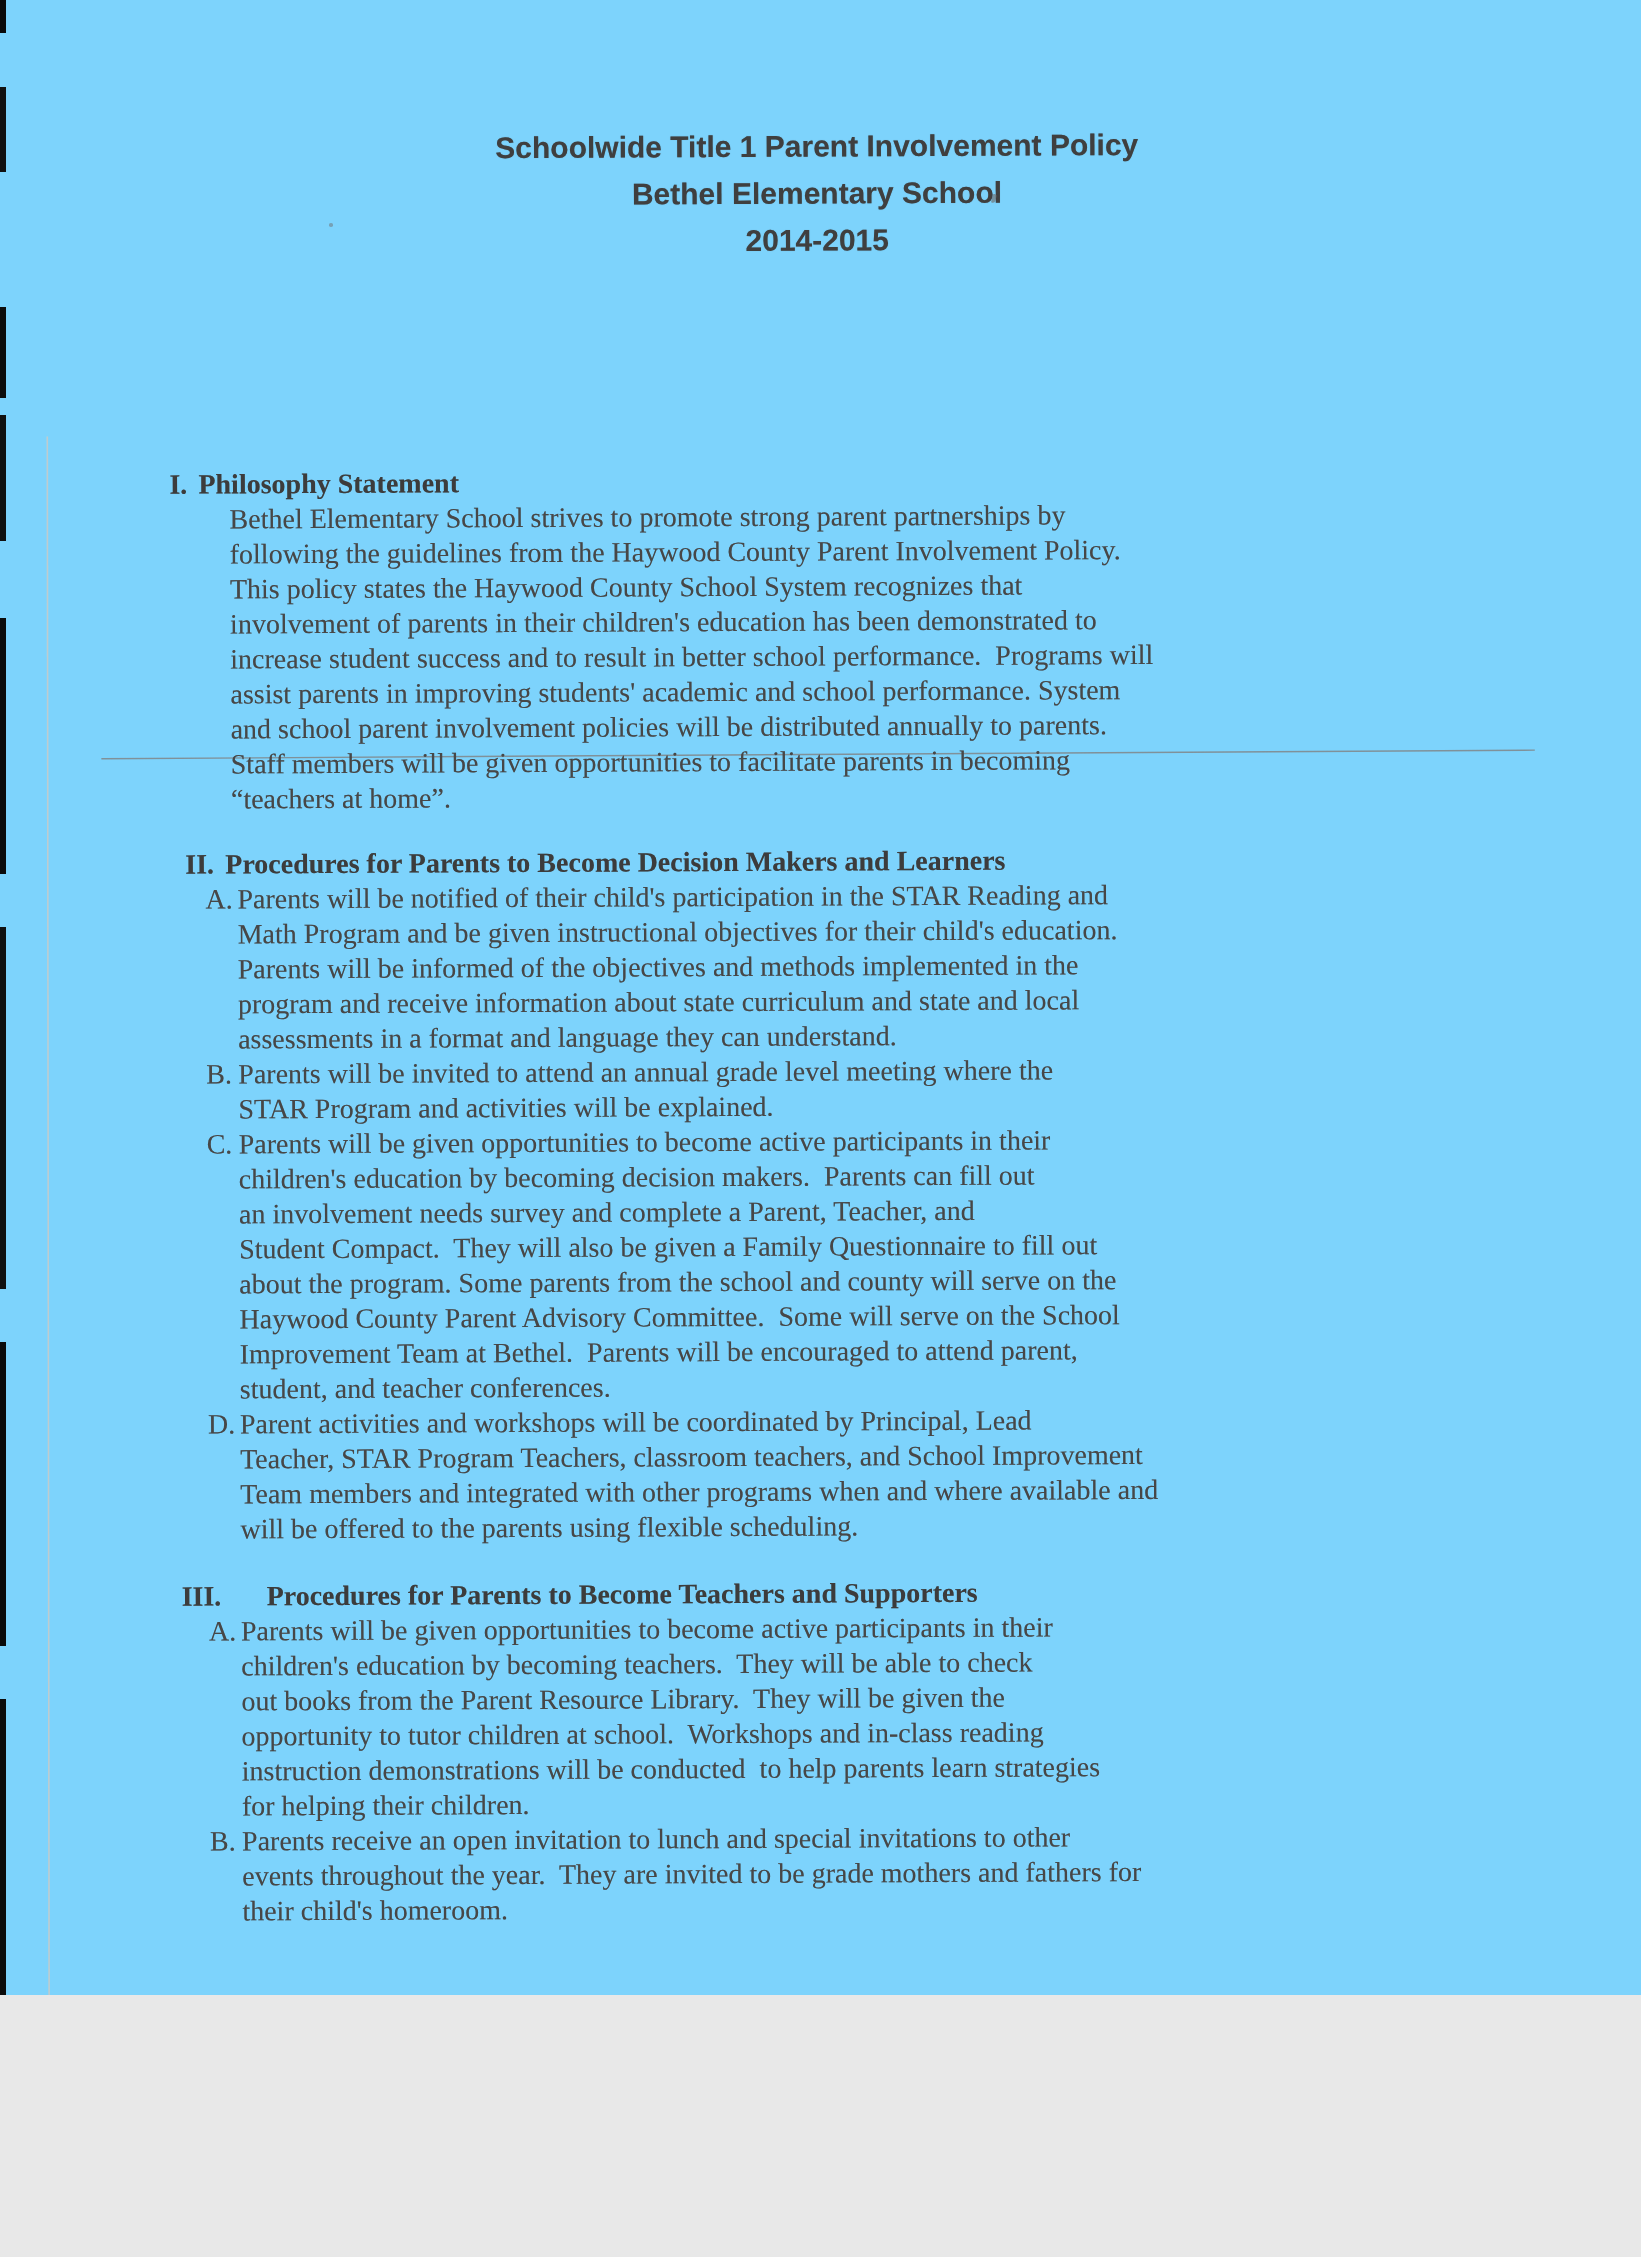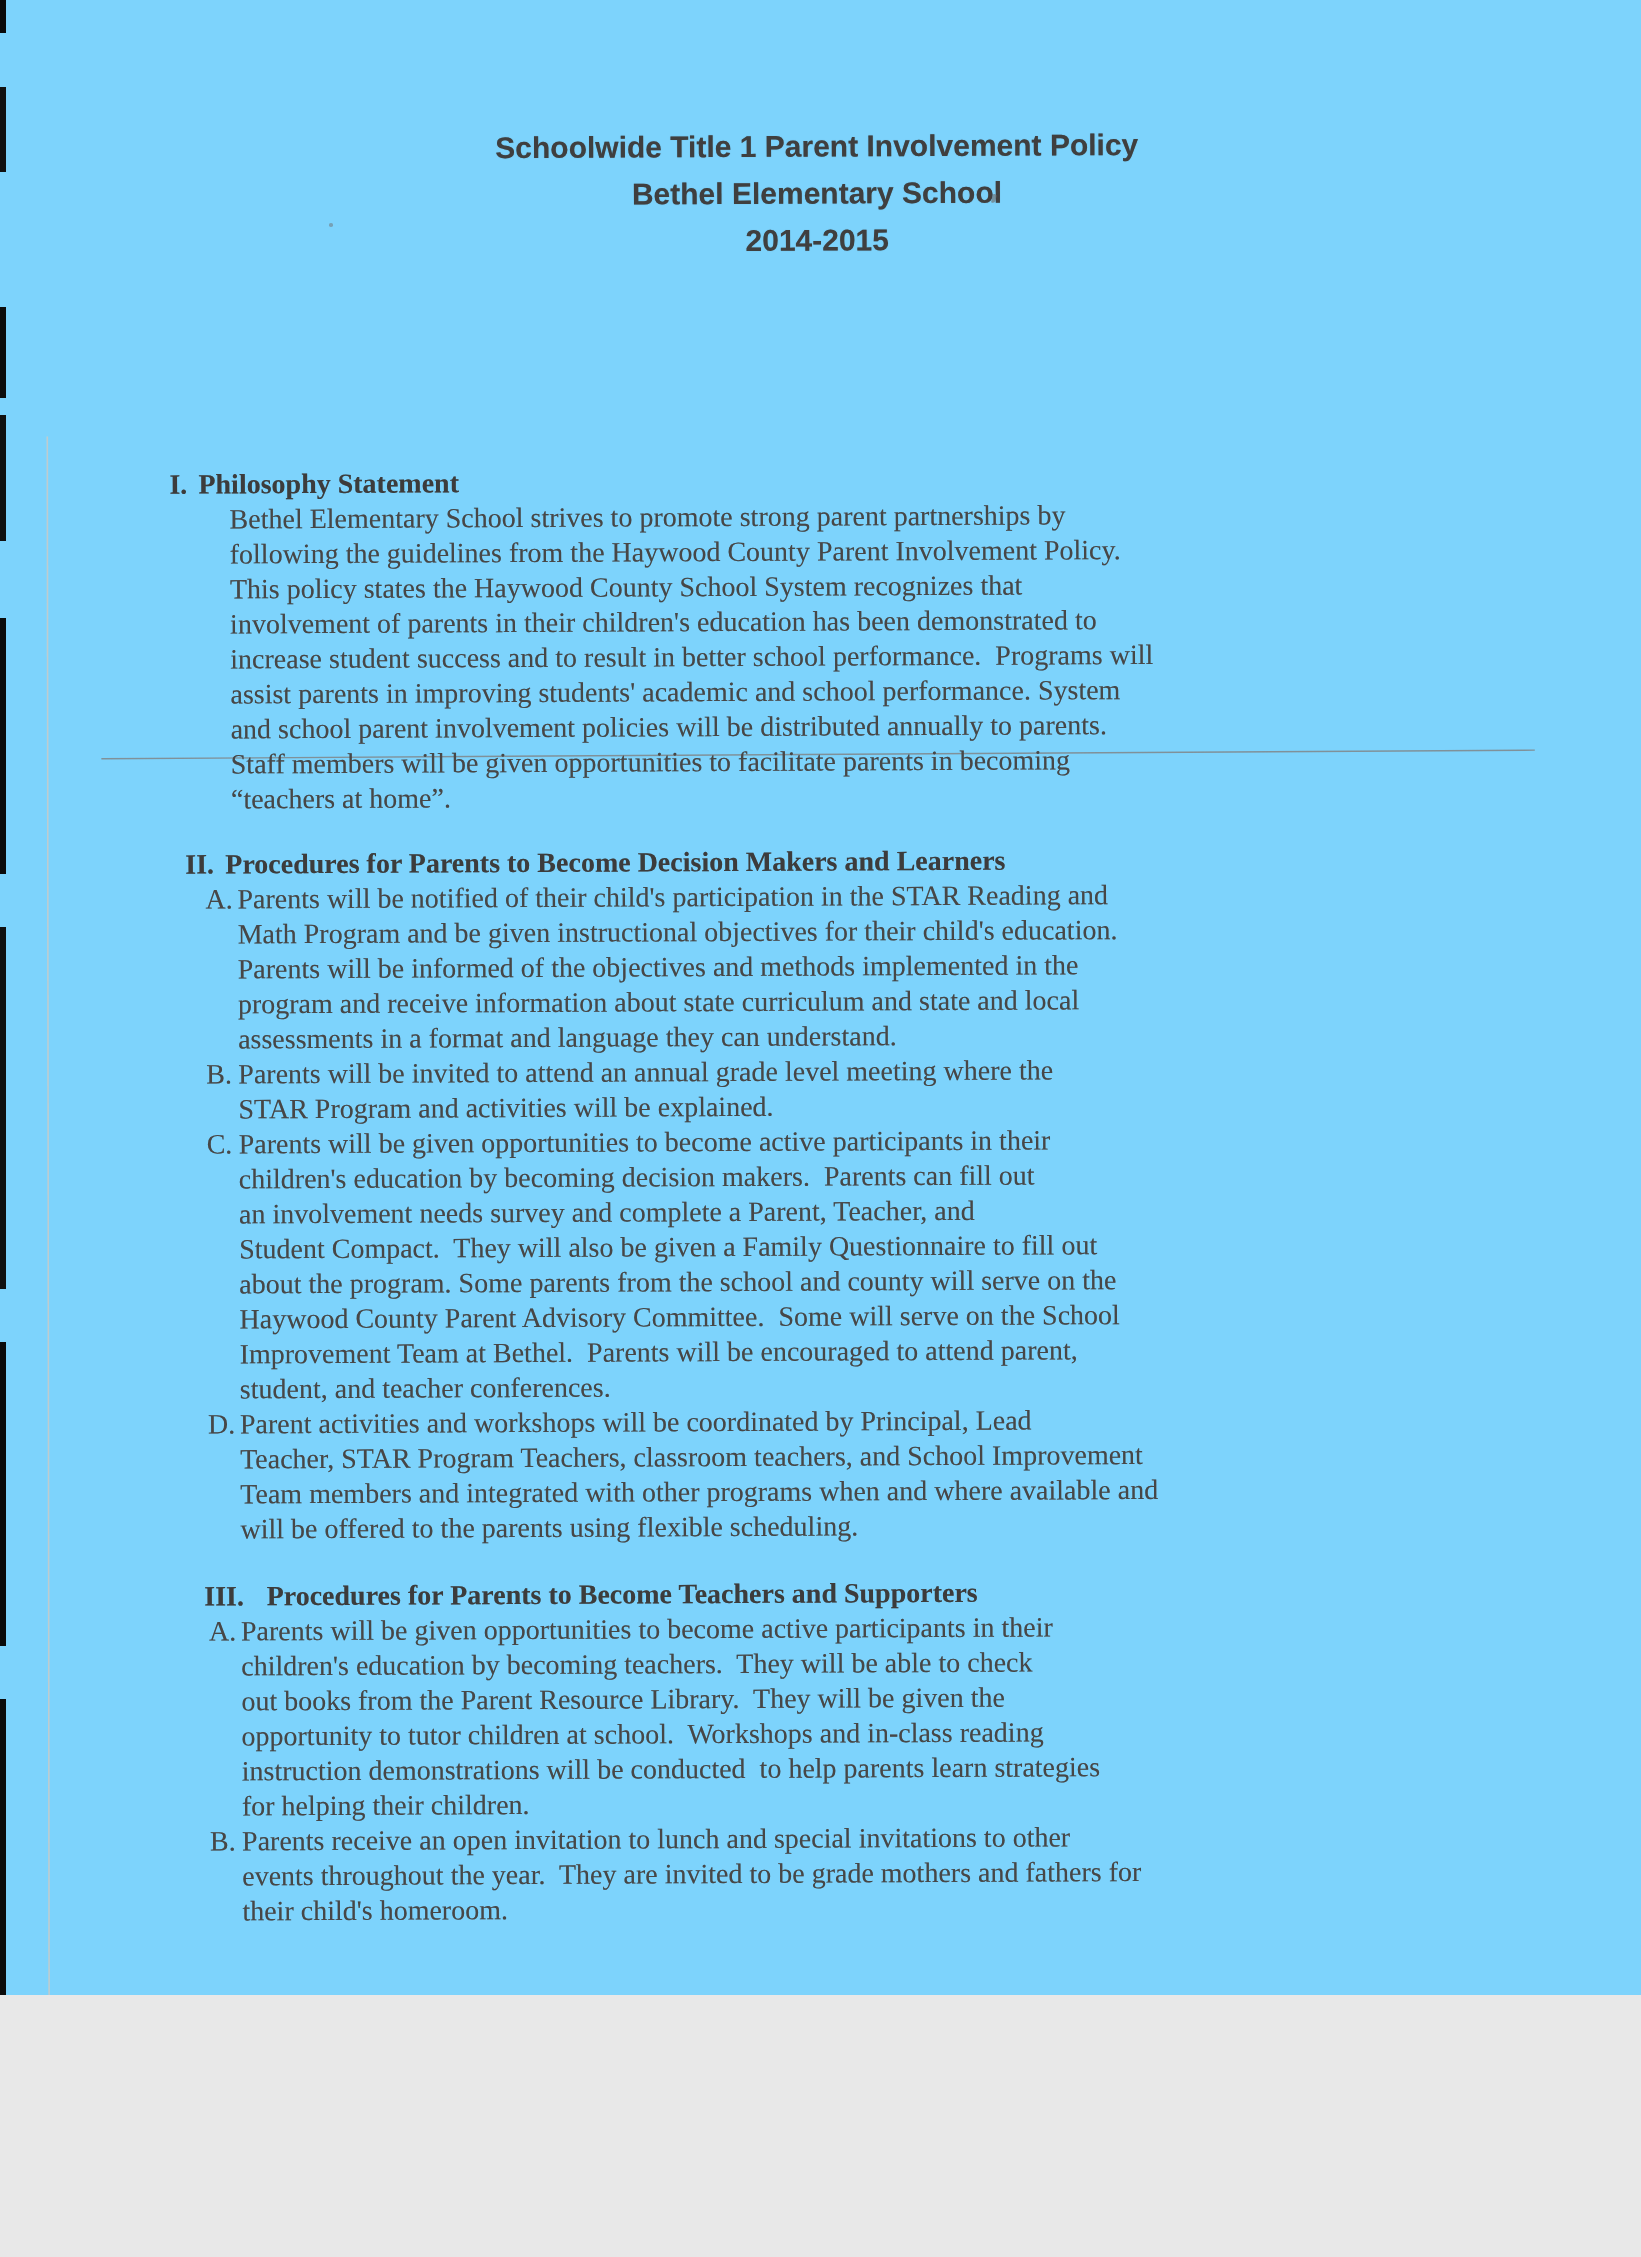--- a/index.html
+++ b/index.html
@@ -50,21 +50,21 @@
     font-size:28px;line-height:35px;
     text-shadow:0 0 0.6px rgba(70,70,70,.4);
   }
   #sec-0{top:467px;}
   #sec-1{top:847px;}
   #sec-2{top:1579px;}
   .sec-head{font-weight:700;color:#3c3c3c;white-space:pre;}
   .sec-num{display:inline-block;}
   #sec-0 .sec-num{width:29px;}
   #sec-1 .sec-num{margin-left:14px;width:40px;}
-  #sec-2 .sec-num{margin-left:6.8px;width:85px;text-align:center;}
+  #sec-2 .sec-num{margin-left:6.8px;width:85px;}
   .item{position:relative;}
   .item-label{position:absolute;left:34px;top:0;}
   .item-lines{margin-left:66px;}
   #sec-0 .item-lines{margin-left:60px;}
   .tline{white-space:pre;}
   .speck{position:absolute;background:#6f6f6f;border-radius:45%;opacity:.65;}
   .speck.s1{left:992px;top:194px;width:3.9px;height:8.7px;transform:rotate(14deg);border-radius:1.9px 1.9px 2.9px 1px;}
   .speck.s2{left:329px;top:223px;width:3.9px;height:3.9px;opacity:.5;}
   .speck.s3{left:1370px;top:2151px;width:4.8px;height:3.9px;opacity:.45;}
 </style>

